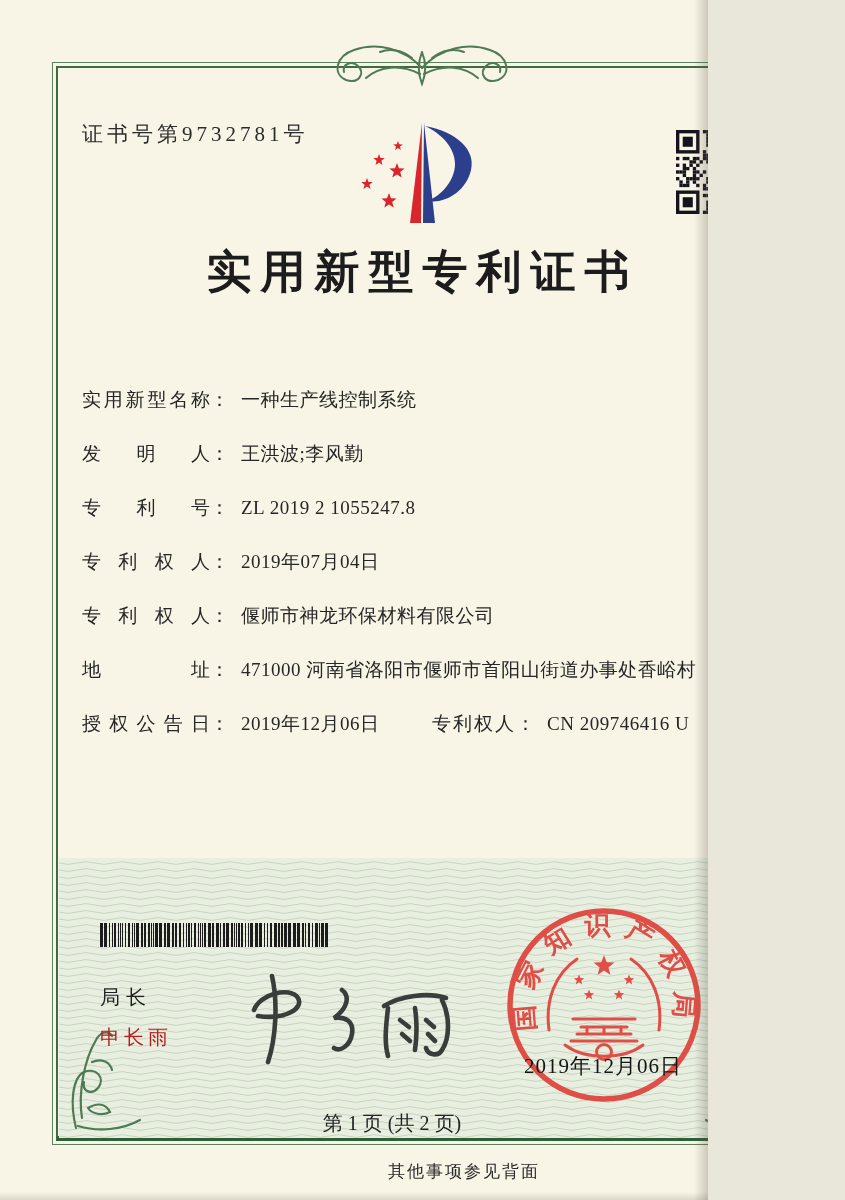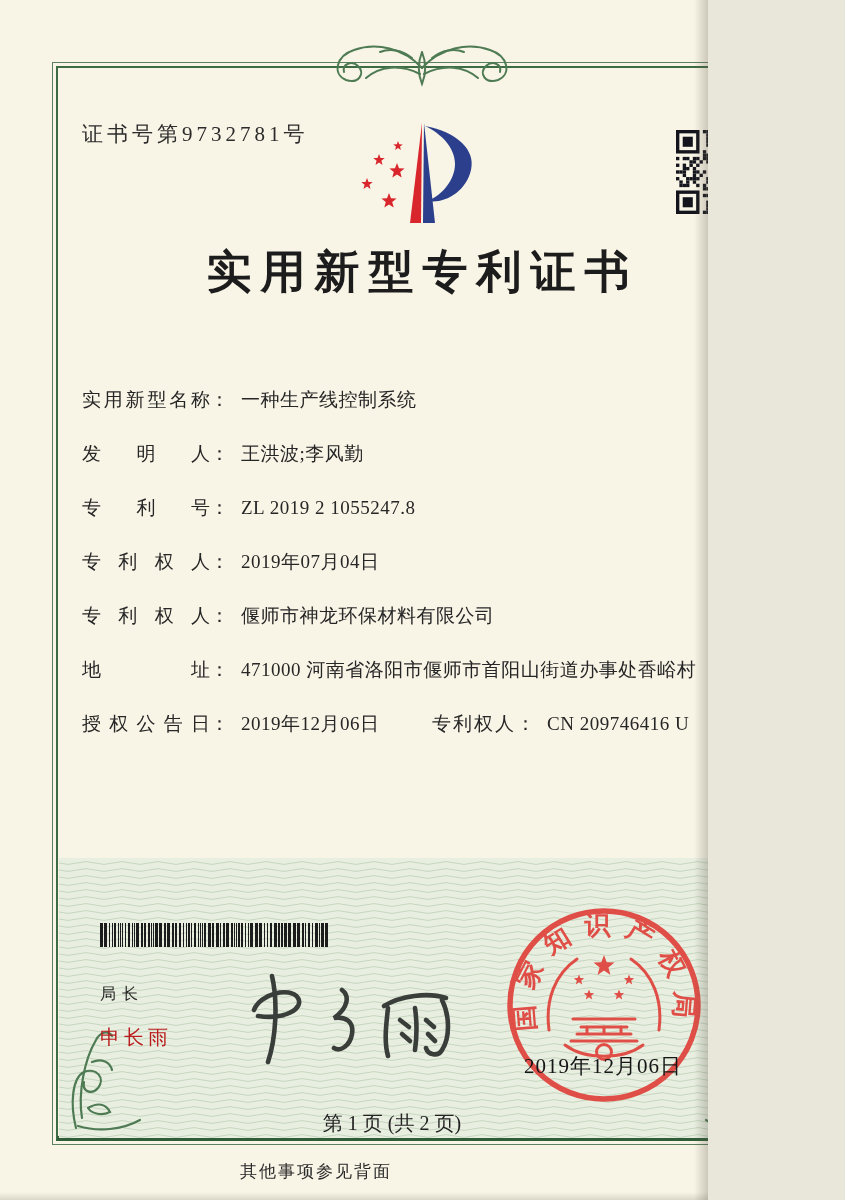--- a/index.html
+++ b/index.html
@@ -26,31 +26,31 @@
   .frow{position:absolute;left:0;white-space:nowrap;margin-top:35px;}
   .lbl{display:inline-block;width:128px;text-align:justify;text-align-last:justify;vertical-align:bottom;}
   .colon{display:inline-block;}
   .val{margin-left:12px;letter-spacing:.5px;}
   .frow .pair2{position:absolute;left:350px;top:0;}
   .pair2 .lbl{width:auto;letter-spacing:2px;}
   .paras{position:absolute;left:82px;top:706px;width:690px;font-size:18px;line-height:26.5px;
          text-align:justify;color:#242424;}
   .paras p{margin:0;text-indent:2em;}
   .barcode{position:absolute;left:100px;top:923px;}
-  .officer-title{position:absolute;left:100px;top:984px;font-size:16px;letter-spacing:6px;color:#1f1f1f;}
+  .officer-title{position:absolute;left:100px;top:984px;font-size:20px;letter-spacing:6px;color:#1f1f1f;}
   .officer-name{position:absolute;left:100px;top:1024px;font-size:20px;letter-spacing:4px;color:#b91c1c;}
   .signature{position:absolute;left:238px;top:966px;opacity:.92;}
   .seal{position:absolute;left:501px;top:902px;opacity:.92;}
   .seal-text{font-family:"Liberation Serif","DejaVu Serif",serif;font-size:26px;font-weight:700;
              fill:#e0423b;letter-spacing:13px;}
   .seal-date{position:absolute;left:503px;top:1052px;width:200px;text-align:center;
              font-size:21px;color:#151515;letter-spacing:1px;}
   .page-indicator{position:absolute;left:242px;top:1110px;width:300px;text-align:center;
              font-size:20px;color:#222;}
-  .footer-note{position:absolute;left:240px;top:1160px;width:300px;text-align:left;
+  .footer-note{position:absolute;left:240px;top:1160px;width:300px;text-align:right;
              font-size:17px;letter-spacing:2px;color:#2a2a2a;}
   .ornament-top{position:absolute;left:292px;top:36px;}
   .corner-fl{position:absolute;}
 </style>
 </head>
 <body>
 
 <div id="page">
 
   <div class="frame">

